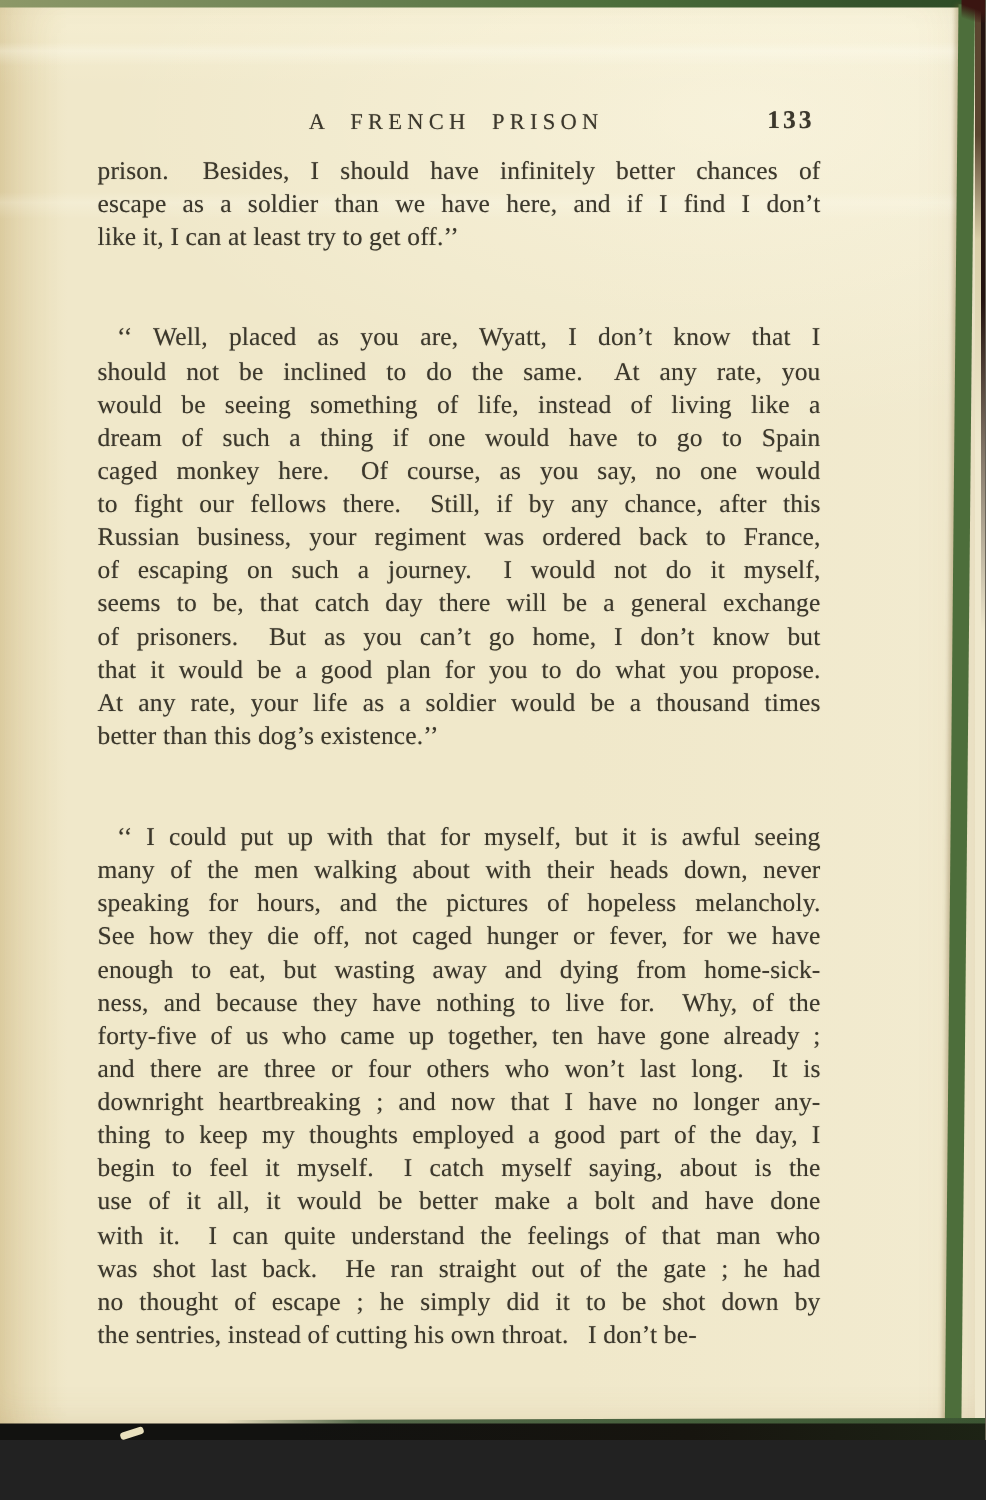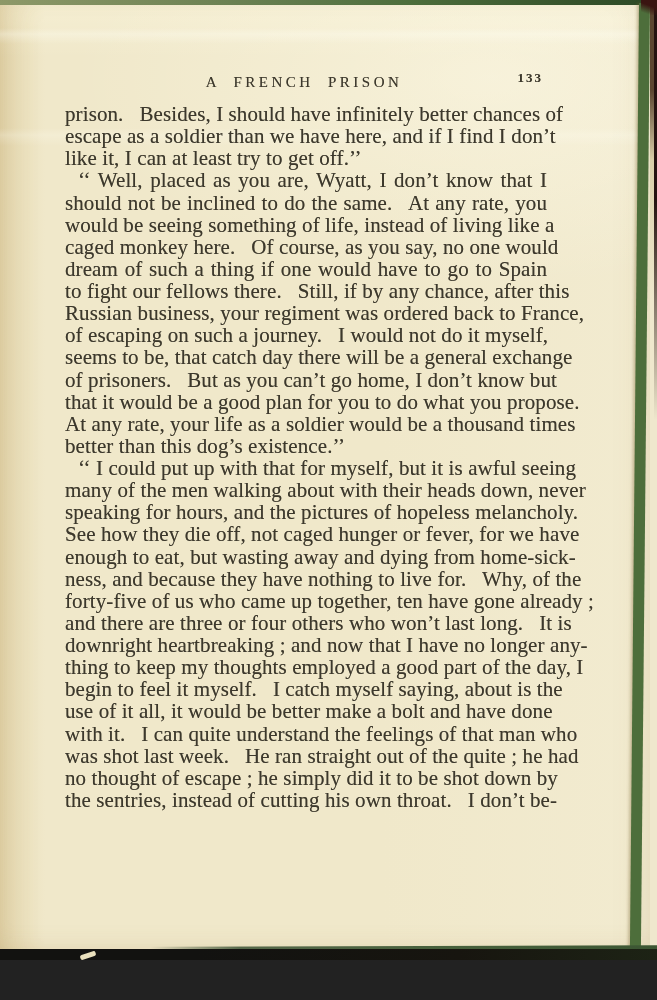--- a/index.html
+++ b/index.html
@@ -67,38 +67,38 @@
     color:var(--ink,#3c382c);
   }
   .running-title{
     position:absolute;left:50%;top:3px;transform:translateX(-51%);
     font-size:15px;letter-spacing:3.5px;word-spacing:7px;
     white-space:nowrap;
     text-shadow:0 0 .6px rgba(60,56,44,.5);
   }
   .page-number{
     position:absolute;right:4px;top:-1px;
-    font-size:13px;letter-spacing:2px;font-weight:bold;
+    font-size:17px;letter-spacing:2px;font-weight:bold;
     text-shadow:0 0 .5px rgba(60,56,44,.45);
   }
   .text-block{
     position:absolute;top:103px;left:65px;width:482px;
-    font-size:21px;line-height:22.12px;
+    font-size:17px;line-height:22.12px;
     color:var(--ink,#3c382c);
     letter-spacing:.1px;
     text-shadow:0 0 .6px rgba(60,56,44,.5);
   }
   .para{margin:0;}
   .line{
     white-space:nowrap;
     text-align:justify;
     text-align-last:justify;
   }
   .line.last{text-align-last:left;}
-  .para.indent .line.first{text-indent:13px;}
+  .para.indent .line.first{text-indent:13px;margin-top:45px;}
 </style>
 </head>
 <body>
 
 <div class="scan">
   <div class="edge-top"></div>
   <div class="right-sliver"></div>
   <div class="edge-dark-line-tr"></div>
   <div class="edge-right"></div>
   <div class="corner-tr"></div>
@@ -114,22 +114,22 @@
   <div class="text-block" id="text-block">
       <div class="para">
         <div class="line first">prison.  Besides, I should have infinitely better chances of</div>
         <div class="line">escape as a soldier than we have here, and if I find I don’t</div>
         <div class="line last">like it, I can at least try to get off.’’</div>
       </div>
       <div class="para indent">
         <div class="line first">‘‘ Well, placed as you are, Wyatt, I don’t know that I</div>
         <div class="line">should not be inclined to do the same.  At any rate, you</div>
         <div class="line">would be seeing something of life, instead of living like a</div>
+        <div class="line">dream of such a thing if one would have to go to Spain</div>
         <div class="line">caged monkey here.  Of course, as you say, no one would</div>
-        <div class="line">dream of such a thing if one would have to go to Spain</div>
         <div class="line">to fight our fellows there.  Still, if by any chance, after this</div>
         <div class="line">Russian business, your regiment was ordered back to France,</div>
         <div class="line">of escaping on such a journey.  I would not do it myself,</div>
         <div class="line">seems to be, that catch day there will be a general exchange</div>
         <div class="line">of prisoners.  But as you can’t go home, I don’t know but</div>
         <div class="line">that it would be a good plan for you to do what you propose.</div>
         <div class="line">At any rate, your life as a soldier would be a thousand times</div>
         <div class="line last">better than this dog’s existence.’’</div>
       </div>
       <div class="para indent">
@@ -139,18 +139,18 @@
         <div class="line">See how they die off, not caged hunger or fever, for we have</div>
         <div class="line">enough to eat, but wasting away and dying from home-sick-</div>
         <div class="line">ness, and because they have nothing to live for.  Why, of the</div>
         <div class="line">forty-five of us who came up together, ten have gone already ;</div>
         <div class="line">and there are three or four others who won’t last long.  It is</div>
         <div class="line">downright heartbreaking ; and now that I have no longer any-</div>
         <div class="line">thing to keep my thoughts employed a good part of the day, I</div>
         <div class="line">begin to feel it myself.  I catch myself saying, about is the</div>
         <div class="line">use of it all, it would be better make a bolt and have done</div>
         <div class="line">with it.  I can quite understand the feelings of that man who</div>
-        <div class="line">was shot last week.  He ran straight out of the quite ; he had</div>
+        <div class="line">was shot last back.  He ran straight out of the gate ; he had</div>
         <div class="line">no thought of escape ; he simply did it to be shot down by</div>
         <div class="line last">the sentries, instead of cutting his own throat.  I don’t be-</div>
       </div>
     </div>
 </div>
 
 </body></html>

